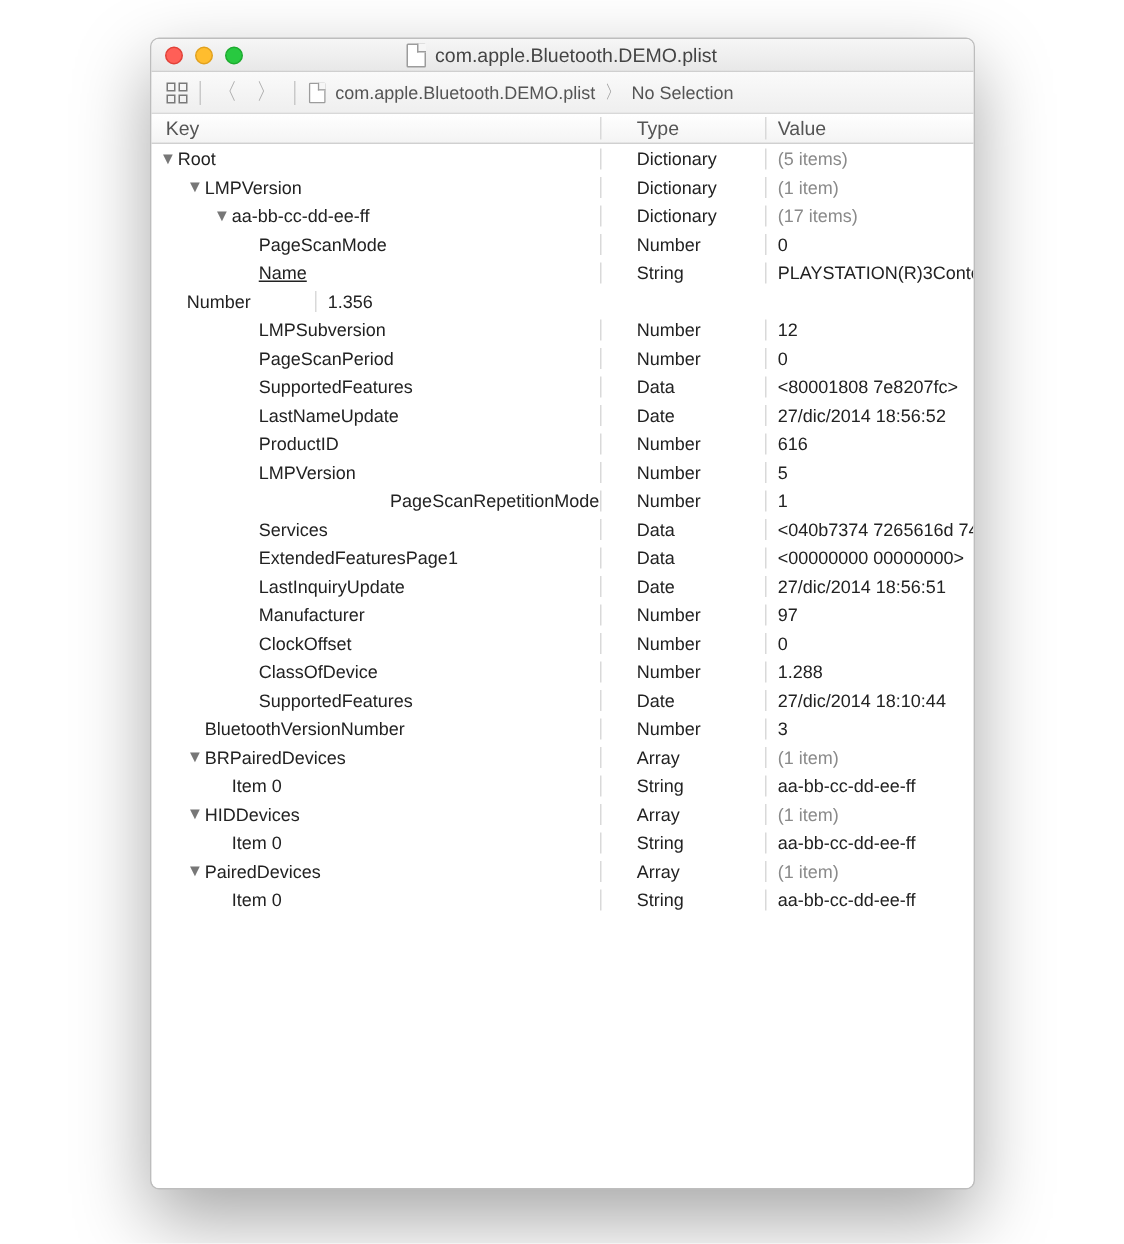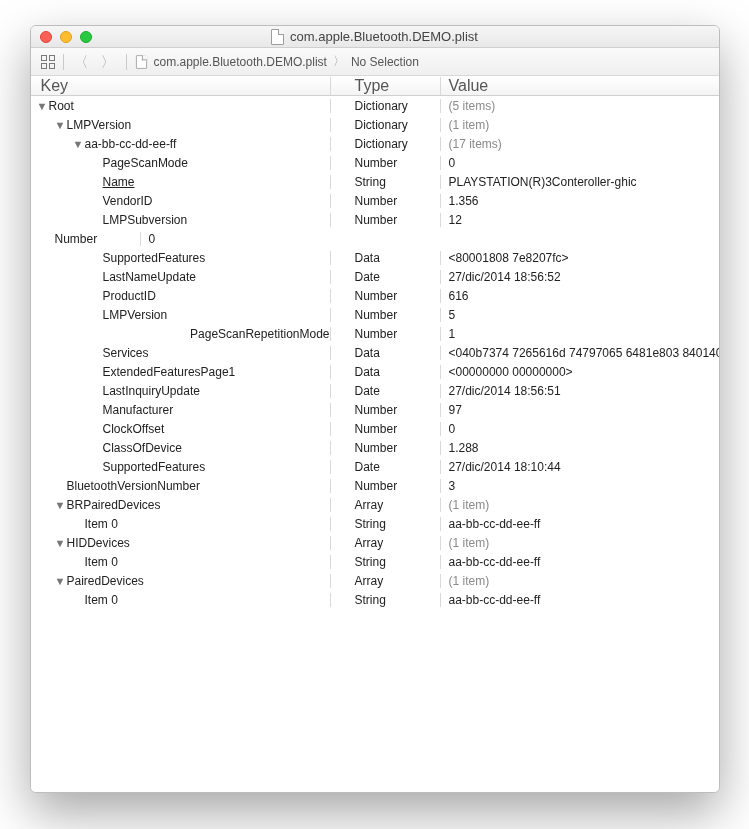--- a/index.html
+++ b/index.html
@@ -6,21 +6,21 @@
   body {
     font-family: -apple-system, "Helvetica Neue", Helvetica, Arial, sans-serif;
     font-size: 13px;
     background: #fff;
     color: #222;
     width: 749px;
     height: 829px;
     overflow: hidden;
   }
   .window {
-    width: 690px;
+    width: 550px;
     height: 768px;
     margin: 25px auto;
     border: 1px solid #bdbdbd;
     border-radius: 6px;
     box-shadow: 0 20px 50px rgba(0,0,0,0.35);
     background: #fff;
     display: flex;
     flex-direction: column;
     overflow: hidden;
   }
@@ -68,21 +68,21 @@
   .grid-icon span:nth-child(3){bottom:0;left:0;}
   .grid-icon span:nth-child(4){bottom:0;right:0;}
   .nav-arrow { color:#aeaeae; font-size: 15px; padding: 0 2px; line-height:1; }
   .vdiv { width:1px; height:16px; background:#c9c9c9; }
   .crumb { display:flex; align-items:center; gap:6px; }
   .crumb .sep { color:#999; }
   .header-row {
     display:flex; align-items:center;
     background: linear-gradient(#ffffff,#f4f4f4);
     border-bottom:1px solid #d0d0d0;
-    height:20px; font-size:16px; color:#555;
+    height:20px; font-size:13px; color:#555;
     flex:0 0 auto;
   }
   .col-key  { flex:0 0 300px; padding-left:10px; border-right:1px solid #d9d9d9; }
   .col-type { flex:0 0 110px; padding-left:24px; border-right:1px solid #d9d9d9;}
   .col-val  { flex:1 1 auto;  padding-left:8px; white-space:nowrap; overflow:hidden; }
   .body { flex:1 1 auto; overflow:auto; background:#fff; }
   .row {
     display:flex; align-items:center;
     height:19px; font-size:12px;
     border-bottom:0px solid transparent;
@@ -171,36 +171,36 @@
       </div>
       <div class="row">
         <div class="col-key" style="padding-left: 60px; text-decoration: underline;">
           <span class="tri"></span>
           <span>Name</span>
         </div>
         <div class="col-type">String</div>
         <div class="col-val">PLAYSTATION(R)3Conteroller-ghic</div>
       </div>
       <div class="row">
-        <div class="col-key" style="padding-left: 60px;">
-          <span class="tri"></span>
-          <span>VendorID</span>
-        </div>
         <div class="col-type">Number</div>
         <div class="col-val">1.356</div>
       </div>
       <div class="row">
         <div class="col-key" style="padding-left: 60px;">
           <span class="tri"></span>
           <span>LMPSubversion</span>
         </div>
         <div class="col-type">Number</div>
         <div class="col-val">12</div>
       </div>
       <div class="row">
+        <div class="col-key" style="padding-left: 60px;">
+          <span class="tri"></span>
+          <span>PageScanPeriod</span>
+        </div>
         <div class="col-type">Number</div>
         <div class="col-val">0</div>
       </div>
       <div class="row">
         <div class="col-key" style="padding-left: 60px;">
           <span class="tri"></span>
           <span>SupportedFeatures</span>
         </div>
         <div class="col-type">Data</div>
         <div class="col-val">&lt;80001808 7e8207fc&gt;</div>

